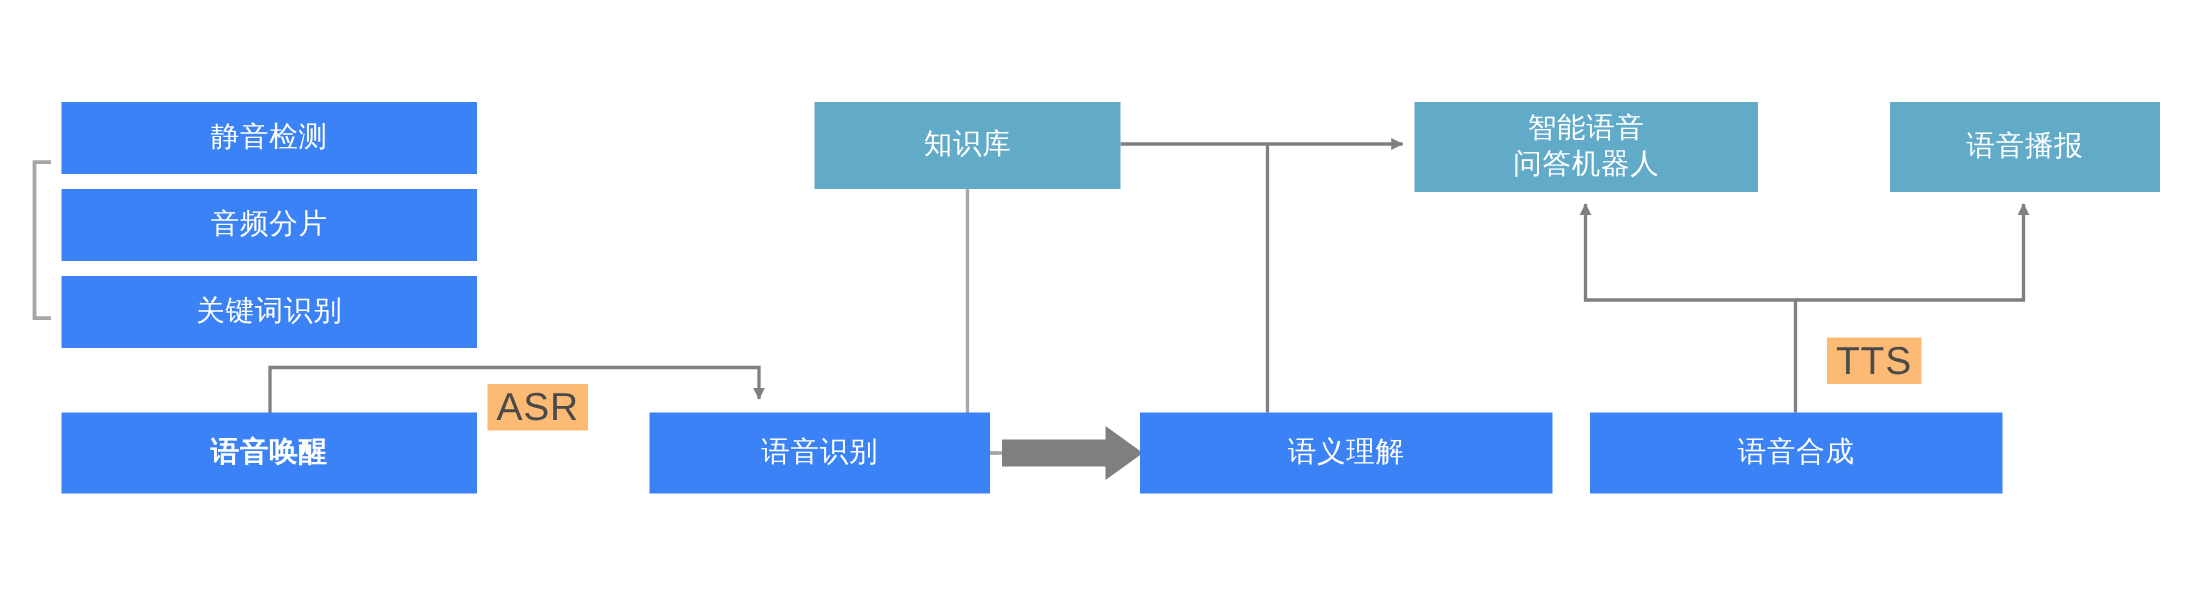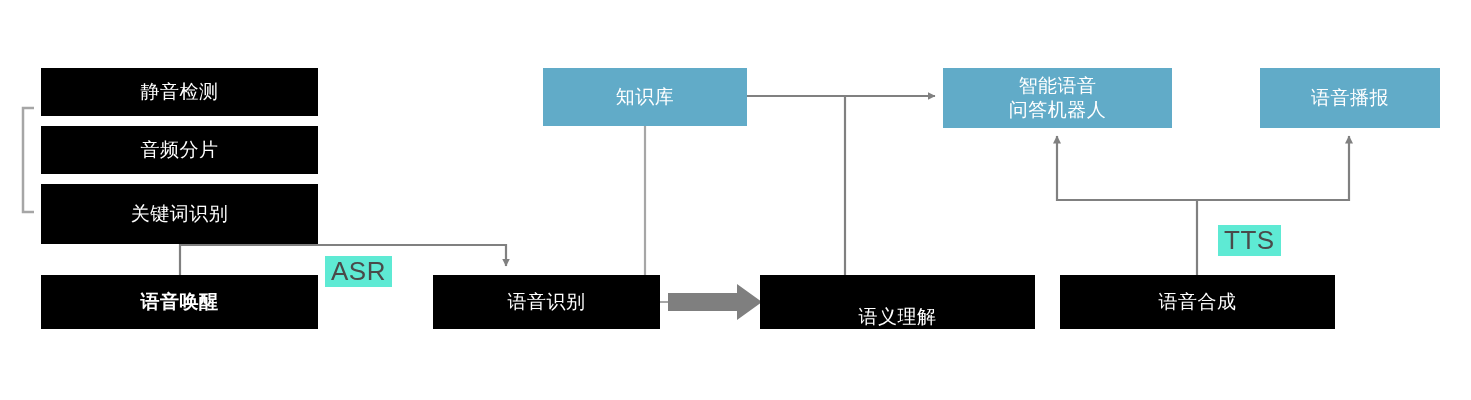--- a/index.html
+++ b/index.html
@@ -22,30 +22,30 @@
     align-items: center;
     justify-content: center;
     text-align: center;
     color: #ffffff;
     font-size: 19px;
     line-height: 1.25;
     letter-spacing: 0.5px;
     white-space: pre-line;
     user-select: none;
   }
-  .node.dark  { background: #000000; }
+  .node.dark  { background: #3b82f6; }
   .node.light { background: #61ABC8; }
 
   .edge-label {
     position: absolute;
     color: #4a4a4a;
     font-size: 26px;
     letter-spacing: 0.5px;
     user-select: none;
-    background: #5eead4;
+    background: #fdba74;
     padding: 0 6px;
   }
 
   svg.wires {
     position: absolute;
     left: 0;
     top: 0;
     width: 1471px;
     height: 400px;
     pointer-events: none;
@@ -95,37 +95,37 @@
   </svg>
 
   <div class="node dark" style="left:41px;  top:68px;  width:277px; height:48px;">
     <span>静音检测</span>
   </div>
 
   <div class="node dark" style="left:41px;  top:126px; width:277px; height:48px;align-items:center;">
     <span>音频分片</span>
   </div>
 
-  <div class="node dark" style="left:41px;  top:184px; width:277px; height:60px;">
+  <div class="node dark" style="left:41px;  top:184px; width:277px; height:48px;">
     <span>关键词识别</span>
   </div>
 
   <div class="node dark" style="left:41px;  top:275px; width:277px; height:54px;font-weight:bold;">
     <span>语音唤醒</span>
   </div>
 
   <div class="node dark" style="left:393px; top:275px; width:227px; height:54px;margin-left:40px;">
     <span>语音识别</span>
   </div>
 
   <div class="node light" style="left:543px; top:68px;  width:204px; height:58px;text-align:center;">
     <span>知识库</span>
   </div>
 
-  <div class="node dark" style="left:760px; top:275px; width:275px; height:54px;align-items:flex-end;">
+  <div class="node dark" style="left:760px; top:275px; width:275px; height:54px;">
     <span>语义理解</span>
   </div>
 
   <div class="node light" style="left:943px; top:68px;  width:229px; height:60px;">
     <span>智能语音
 问答机器人</span>
   </div>
 
   <div class="node light" style="left:1260px; top:68px; width:180px; height:60px;">
     <span>语音播报</span>

